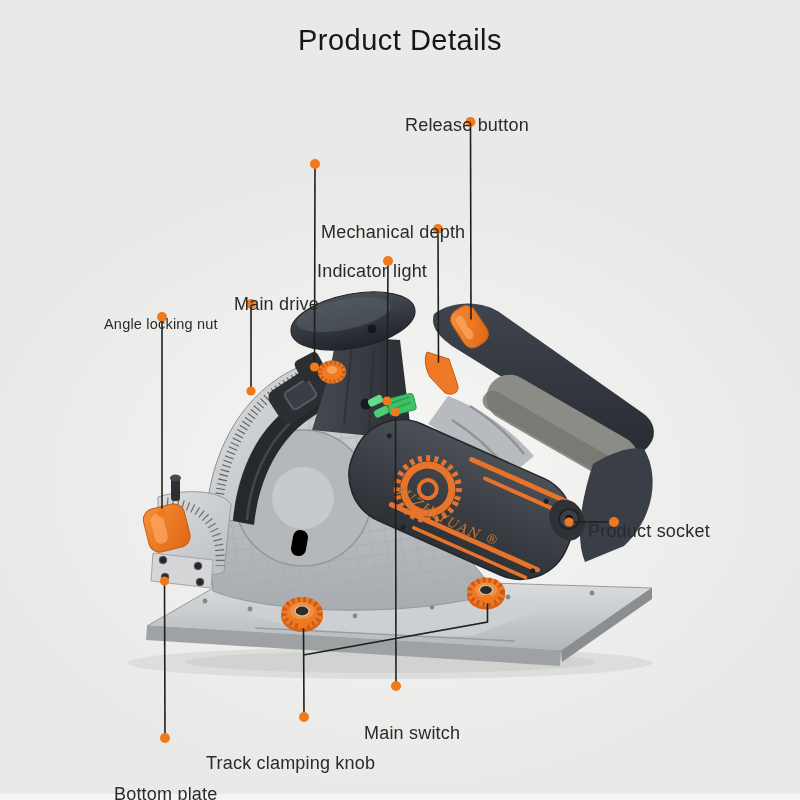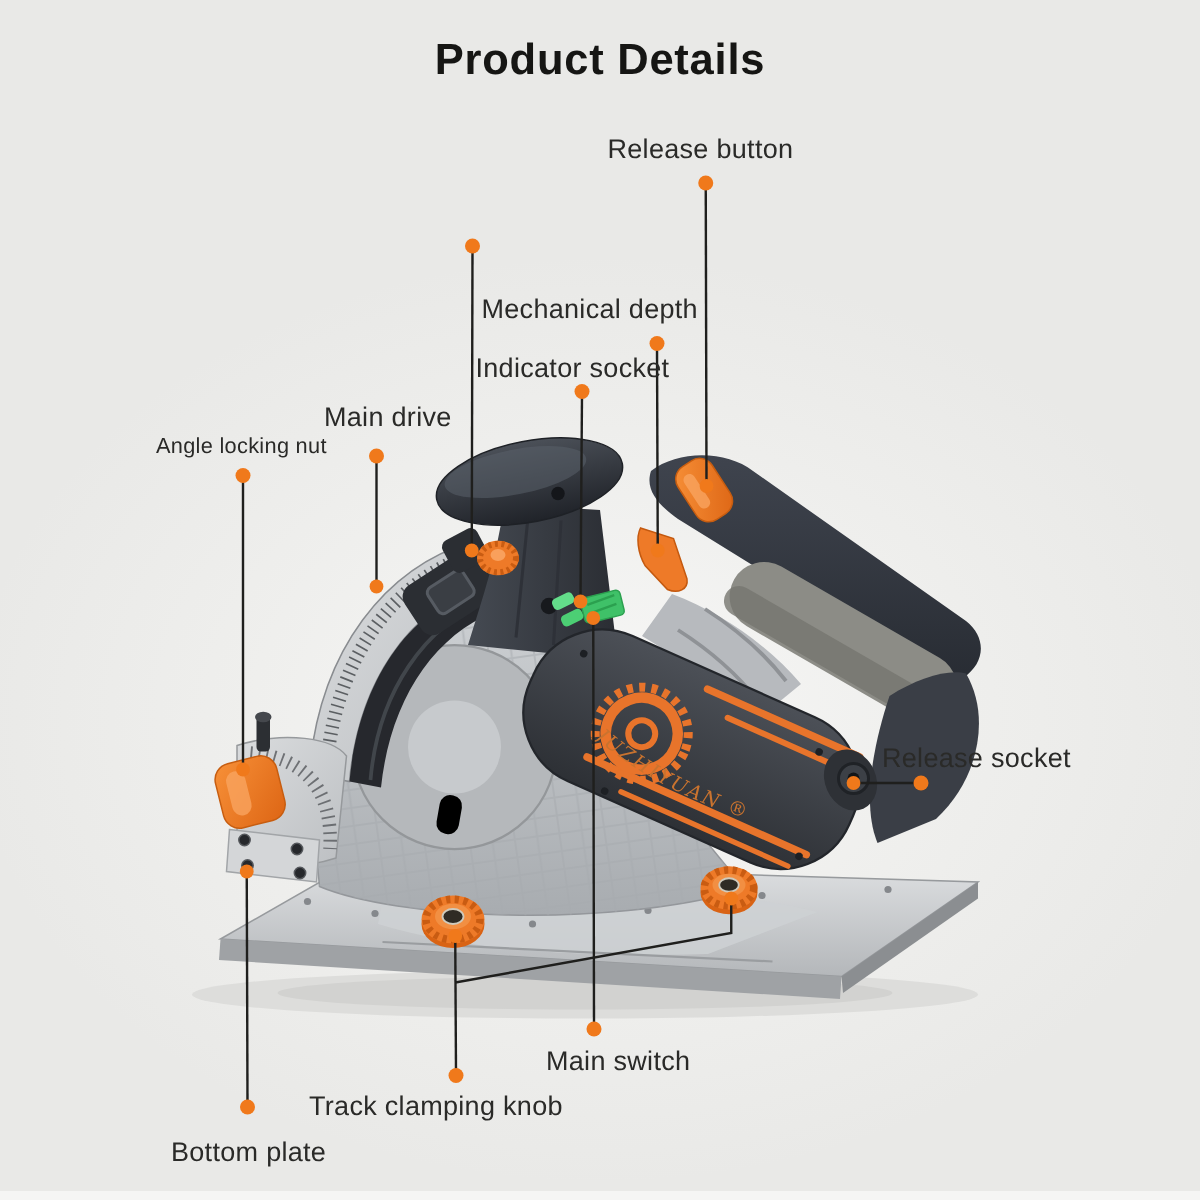--- a/index.html
+++ b/index.html
@@ -4,25 +4,25 @@
 <style>
   html,body{margin:0;padding:0;background:#e9e9e7;}
   .stage{
     position:relative;width:800px;height:800px;overflow:hidden;
     background:radial-gradient(ellipse 420px 310px at 400px 480px,#f7f7f6 0%,#efefed 55%,rgba(233,233,231,0) 100%),#e9e9e7;
     font-family:"Liberation Sans","DejaVu Sans",sans-serif;
   }
   .scene{position:absolute;left:0;top:0;}
   .title{
     position:absolute;left:0;right:0;top:24px;text-align:center;
-    font-size:29px;letter-spacing:.5px;color:#161614;font-weight:bold;
+    font-size:29px;letter-spacing:.5px;color:#161614;
   }
   .lbl{
     position:absolute;font-size:18px;letter-spacing:.2px;color:#2a2a28;
-    white-space:nowrap;line-height:1.1;
+    white-space:nowrap;line-height:1.1;margin-top:26px;
   }
   .lbl.small{font-size:14.5px;text-align:right;}
 </style>
 </head>
 <body>
 
 <div class="stage">
 
 <svg class="scene" width="800" height="800" viewBox="0 0 800 800">
   <defs>
@@ -247,21 +247,21 @@
     <circle cx="164.5" cy="581" r="4.6"></circle>
   </g>
 
   <rect x="0" y="794" width="800" height="6" fill="#f5f5f4"></rect>
 </svg>
 
 <div class="title">Product Details</div>
 
 <div class="lbl" style="left:405px;top:90px">Release button</div>
 <div class="lbl" style="left:321px;top:197px">Mechanical depth</div>
-<div class="lbl" style="left:317px;top:236px">Indicator socket</div>
-<div class="lbl" style="left:216px;top:269px">Main drive</div>
+<div class="lbl" style="left:317px;top:236px">Indicator light</div>
+<div class="lbl" style="left:234px;top:269px">Main drive</div>
 <div class="lbl small" style="left:104px;top:291px">Angle locking nut</div>
-<div class="lbl" style="left:588px;top:496px">Release socket</div>
+<div class="lbl" style="left:588px;top:496px">Product socket</div>
 <div class="lbl" style="left:364px;top:698px">Main switch</div>
 <div class="lbl" style="left:206px;top:728px">Track clamping knob</div>
 <div class="lbl" style="left:114px;top:759px">Bottom plate</div>
 
 </div>
 
 </body></html>

